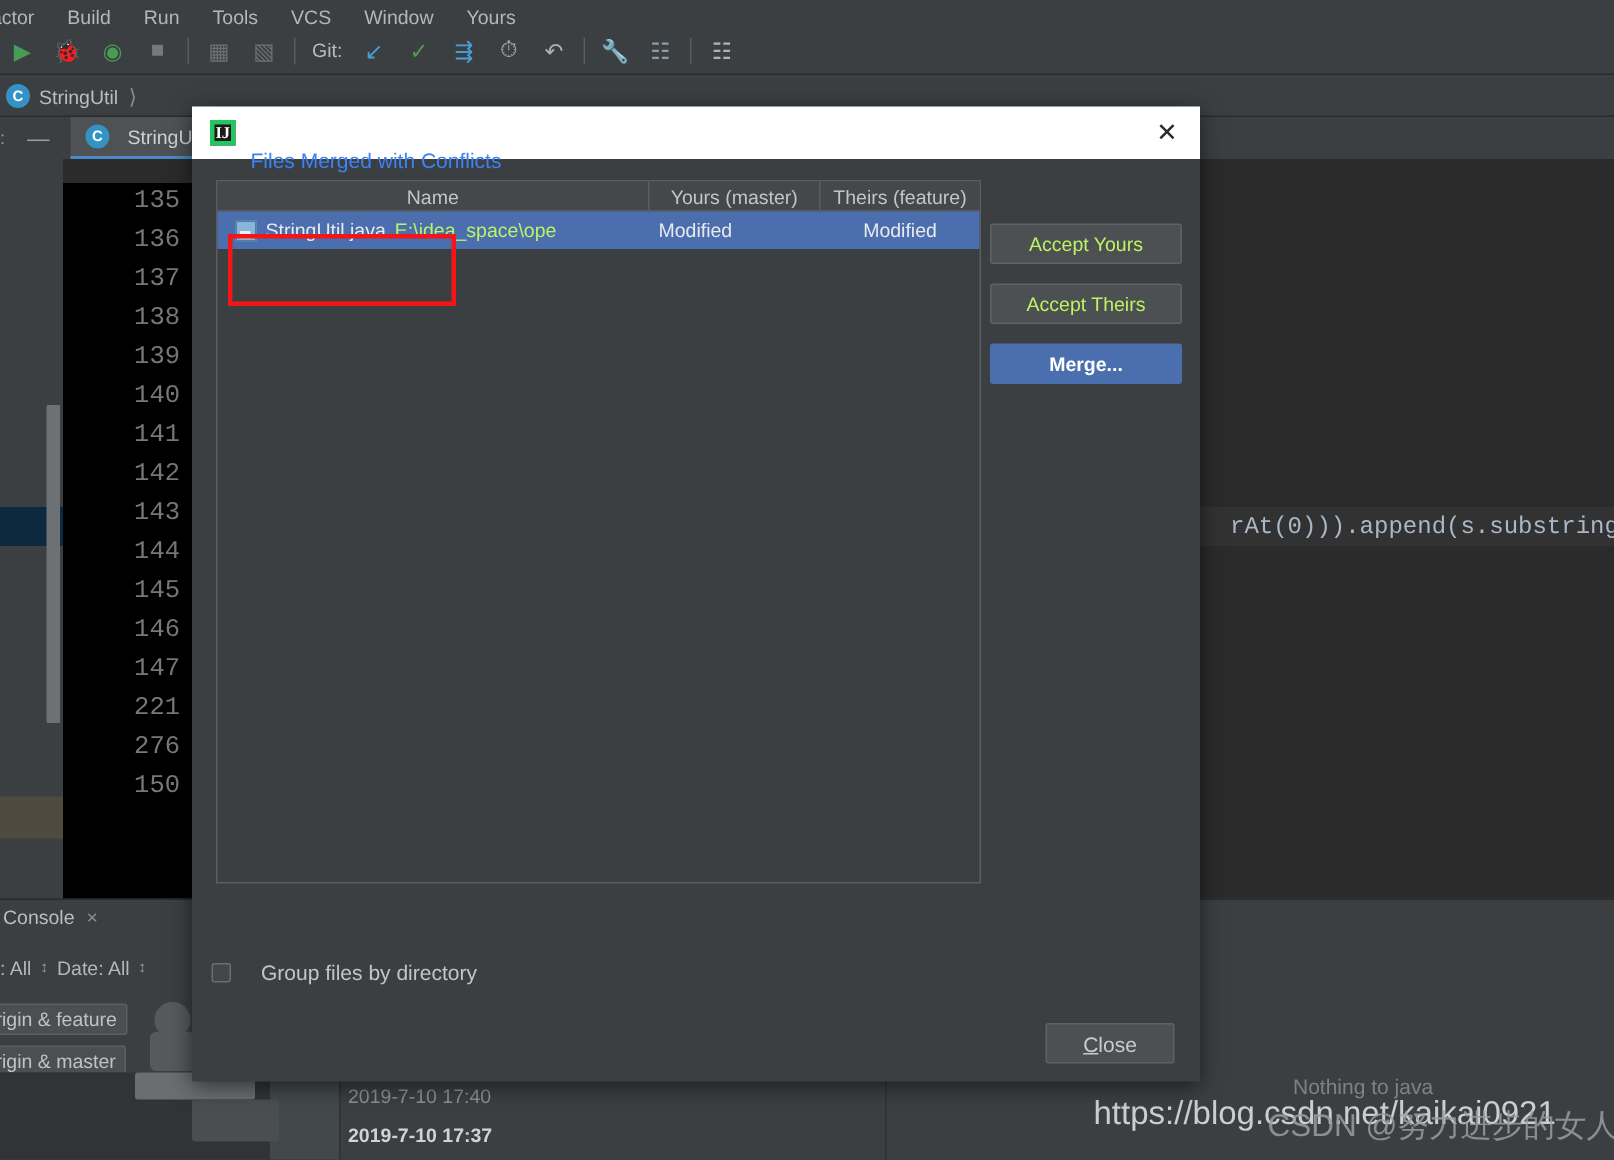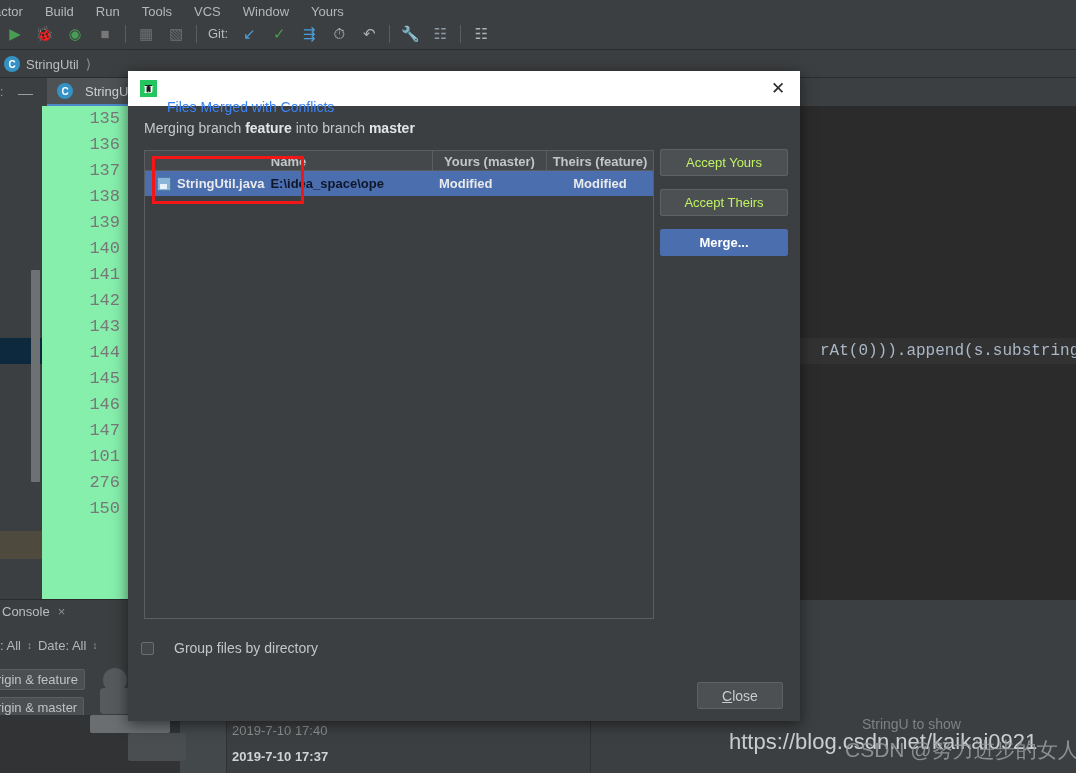--- a/index.html
+++ b/index.html
@@ -61,22 +61,22 @@
     height: 28px; display: flex; align-items: center; gap: 6px;
     padding: 0 10px; background: #4e5254; border-bottom: 2px solid #4a88c7;
     font-size: 13px; color: #cfd1d3;
   }
 
   .editor-area {
     position: absolute; left: 0; top: 106px; width: 1076px; height: 493px;
     background: #2b2b2b;
   }
   .gutter {
-    position: absolute; left: 42px; top: 0; width: 88px; height: 493px;
-    background: #86efac;
+    position: absolute; left: 42px; top: 16px; width: 88px; height: 493px;
+    background: #000000;
   }
   .gutter .ln {
     text-align: right; padding-right: 10px;
     font-family: "Liberation Mono", monospace;
     font-size: 17px; color: #787878; line-height: 26px;
   }
   .left-strip {
     position: absolute; left: 0; top: 0; width: 42px; height: 493px;
     background: #3c3f41;
   }
@@ -171,38 +171,38 @@
     width: 672px; height: 650px;
     background: #3c3f41;
     box-shadow: 0 3px 14px rgba(0,0,0,0.55);
   }
   .dialog-title {
     height: 35px; background: #ffffff;
     display: flex; align-items: center; padding: 0 0 0 12px;
   }
   .dlg-app-icon {
     width: 17px; height: 17px; background: #1a1a1a;
-    border: 5px solid #22c55e;
+    border: 3px solid #22c55e;
     display: inline-flex; align-items: center; justify-content: center;
     color: #fff; font-size: 11px; font-weight: bold; font-family: "Liberation Serif", serif;
     margin-right: 10px; flex: 0 0 auto;
   }
   .dlg-title-text { font-size: 14px; color: #3b82f6; margin-top: 36px; }
   .dlg-close {
     margin-left: auto; width: 44px; height: 35px;
     display: flex; align-items: center; justify-content: center;
     font-size: 17px; color: #2b2b2b;
   }
   .dialog-body { padding: 14px 16px 0 16px; }
   .merge-desc { font-size: 14px; color: #c6c8ca; margin-bottom: 14px; }
   .merge-desc b { color: #e3e5e7; }
 
   .table-wrap {
     border: 1px solid #5a5e60; background: #3c3f41;
-    width: 510px; height: 469px; position: relative; font-weight: bold;
+    width: 510px; height: 469px; position: relative;
   }
   .tbl-head {
     display: flex; height: 20px; background: #44484a;
     border-bottom: 1px solid #5a5e60;
   }
   .th {
     font-size: 13px; color: #c3c5c7; text-align: center;
     display: flex; align-items: center; justify-content: center;
     border-right: 1px solid #5a5e60; height: 20px;
   }
@@ -218,21 +218,21 @@
     padding-left: 12px; white-space: nowrap; overflow: hidden;
   }
   .file-icon {
     width: 14px; height: 14px; background: #8ab4d8;
     border: 1px solid #4d7ea8; position: relative; flex: 0 0 auto;
   }
   .file-icon::after {
     content: ""; position: absolute; left: 2px; bottom: 1px;
     width: 7px; height: 5px; background: #e8f0f8;
   }
-  .td-path { color: #0f172a; }
+  .td-path { color: #bef264; }
   .td-yours { flex: 0 0 114px; padding-left: 6px; }
   .td-theirs { flex: 0 0 106px; text-align: center; }
 
   .red-box {
     position: absolute; left: 152px; top: 156px;
     width: 152px; height: 48px;
     border: 3px solid #f41616; pointer-events: none;
   }
 
   .btn-col {
@@ -336,21 +336,21 @@
       <div class="ln">138</div>
       <div class="ln">139</div>
       <div class="ln">140</div>
       <div class="ln">141</div>
       <div class="ln">142</div>
       <div class="ln">143</div>
       <div class="ln">144</div>
       <div class="ln">145</div>
       <div class="ln">146</div>
       <div class="ln">147</div>
-      <div class="ln">101</div>
+      <div class="ln">221</div>
       <div class="ln">276</div>
       <div class="ln">150</div>
     </div>
     <div class="code-snippet">rAt(0))).append(s.substring(1)).</div>
   </div>
 
   <div class="console-bar">
     <span style="padding-left:2px;">Console</span>
     <span class="console-close">×</span>
   </div>
@@ -373,36 +373,33 @@
   <div class="bp-row-dark" style="left:0px; top:715px; width:180px; height:58px;"></div>
   <div class="commit-col"></div>
   <div class="bp-divider" style="left:226px; top:715px; height:58px;"></div>
   <div class="bp-divider" style="left:590px; top:715px; height:58px;"></div>
   <div class="log-graph-node" style="left:90px; top:715px; width:80px; height:18px; border-radius:2px; background:#6a6e70;"></div>
   <div class="log-graph-node" style="left:128px; top:733px; width:58px; height:28px; border-radius:2px; background:#4a4e50;"></div>
 
   <div class="date-old" style="left:232px; top:723px;">2019-7-10 17:40</div>
   <div class="date-new" style="left:232px; top:749px;">2019-7-10 17:37</div>
 
-  <div class="nothing-to-show">StringU to show</div>
+  <div class="nothing-to-show">Nothing to java</div>
 
   <div class="watermark-url">https://blog.csdn.net/kaikai0921</div>
   <div class="watermark-csdn">CSDN @努力进步的女人</div>
 
   <div class="dialog">
     <div class="dialog-title">
       <span class="dlg-app-icon">IJ</span>
       <span class="dlg-title-text">Files Merged with Conflicts</span>
       <span class="dlg-close">✕</span>
     </div>
 
     <div class="dialog-body">
-      <div class="merge-desc">
-        <span>Merging branch </span><b>feature</b><span> into branch </span><b>master</b>
-      </div>
 
       <div class="table-wrap">
         <div class="tbl-head">
           <div class="th th-name">Name</div>
           <div class="th th-yours">Yours (master)</div>
           <div class="th th-theirs">Theirs (feature)</div>
         </div>
         <div class="tbl-row">
           <div class="td-name">
             <span class="file-icon"></span>

